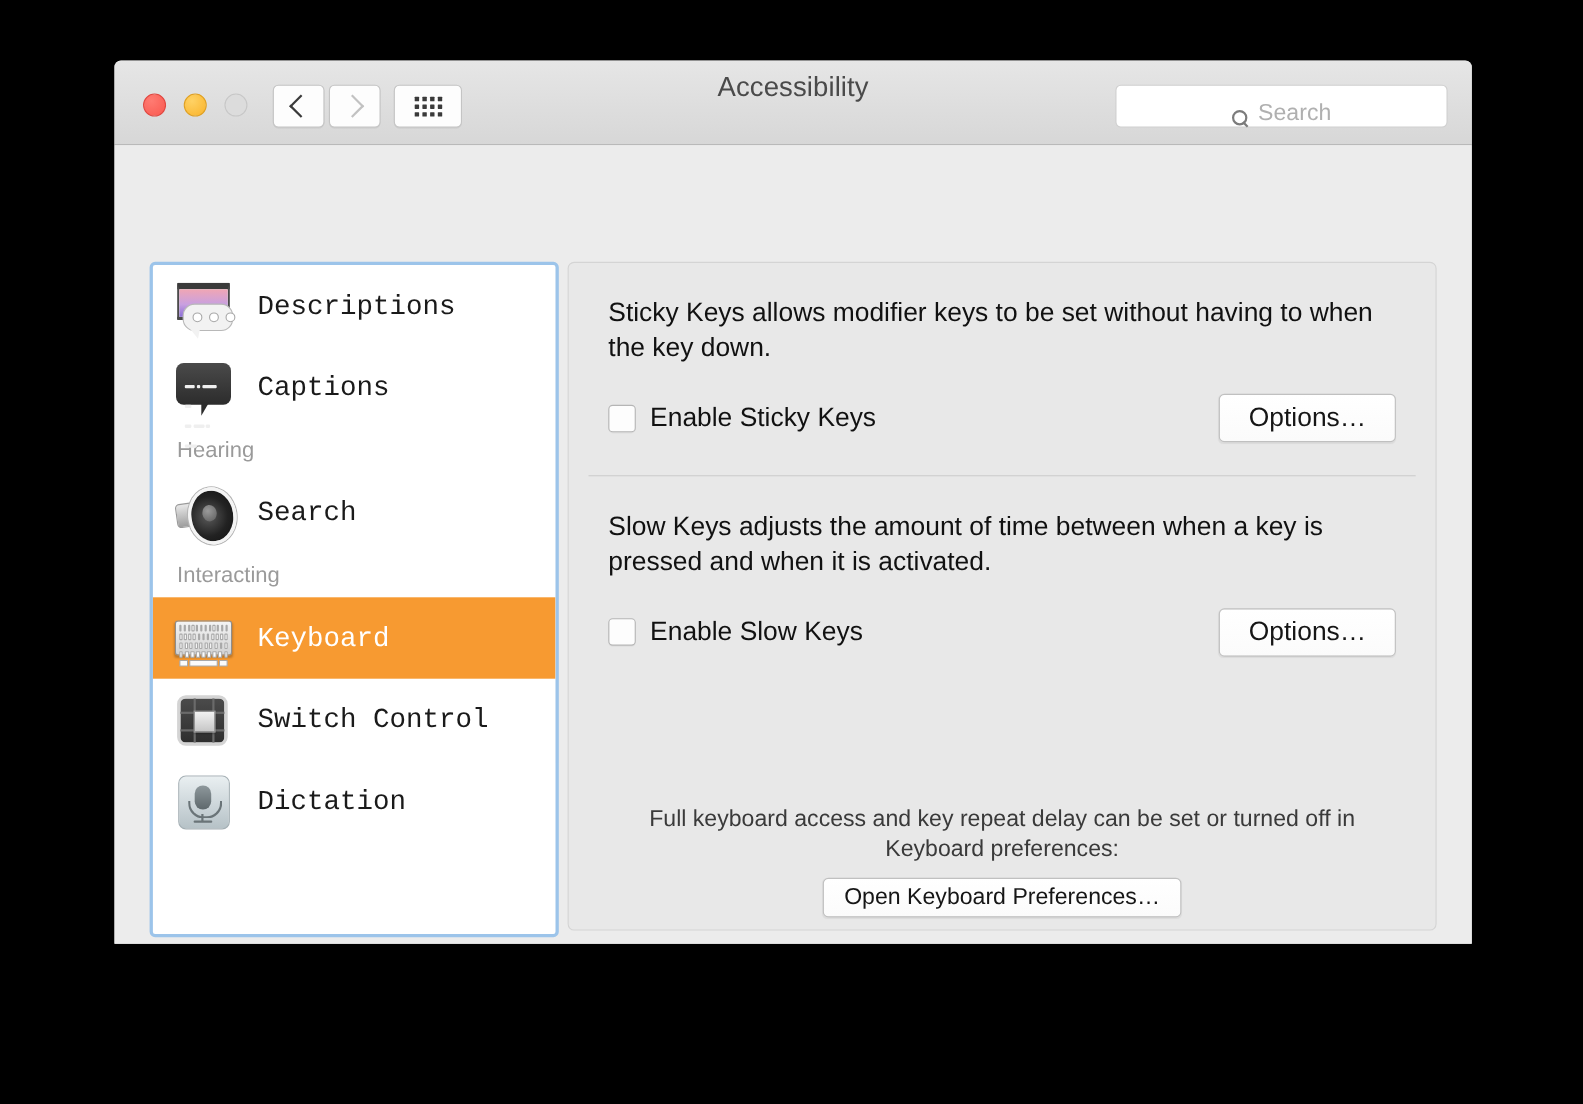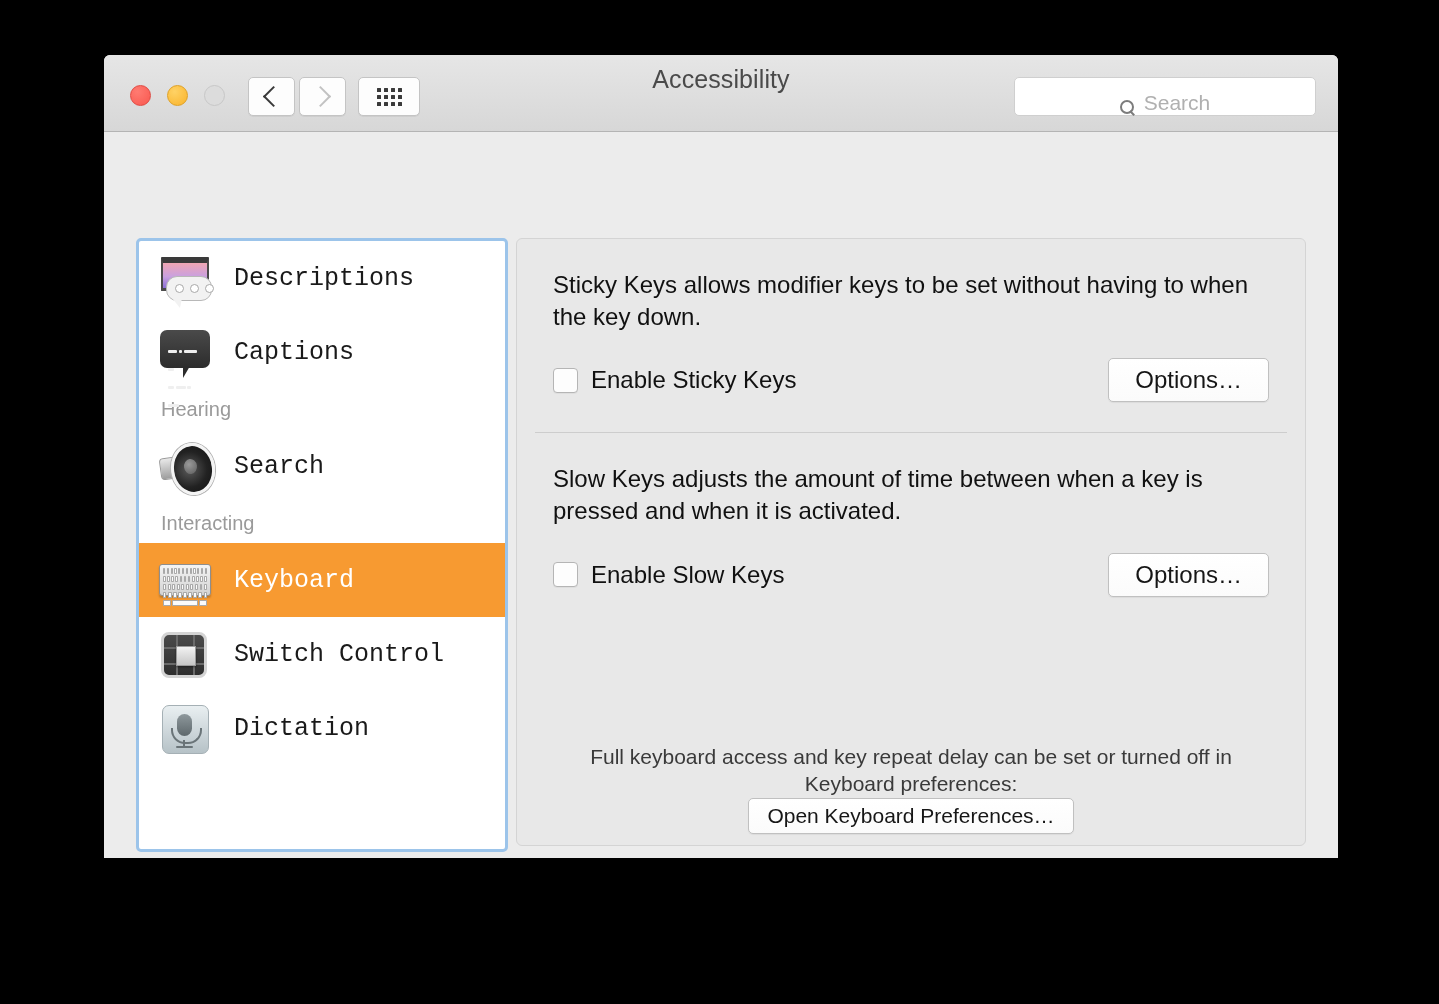--- a/index.html
+++ b/index.html
@@ -383,21 +383,21 @@
     bottom: 11px;
     text-align: center;
   }
   #footnote .fn-text {
     font-size: 21px;
     color: #3a3a3a;
     line-height: 1.28;
     padding: 0 48px;
     display: block;
   }
-  #footnote .btn { font-size: 21px; padding: 5px 18px; }
+  #footnote .btn { margin-top: 12px; font-size: 21px; padding: 5px 18px; }
 </style>
 </head>
 <body>
 
 <div id="screen">
   <div id="window">
 
     <div id="titlebar">
       <div class="traffic close"></div>
       <div class="traffic min"></div>

